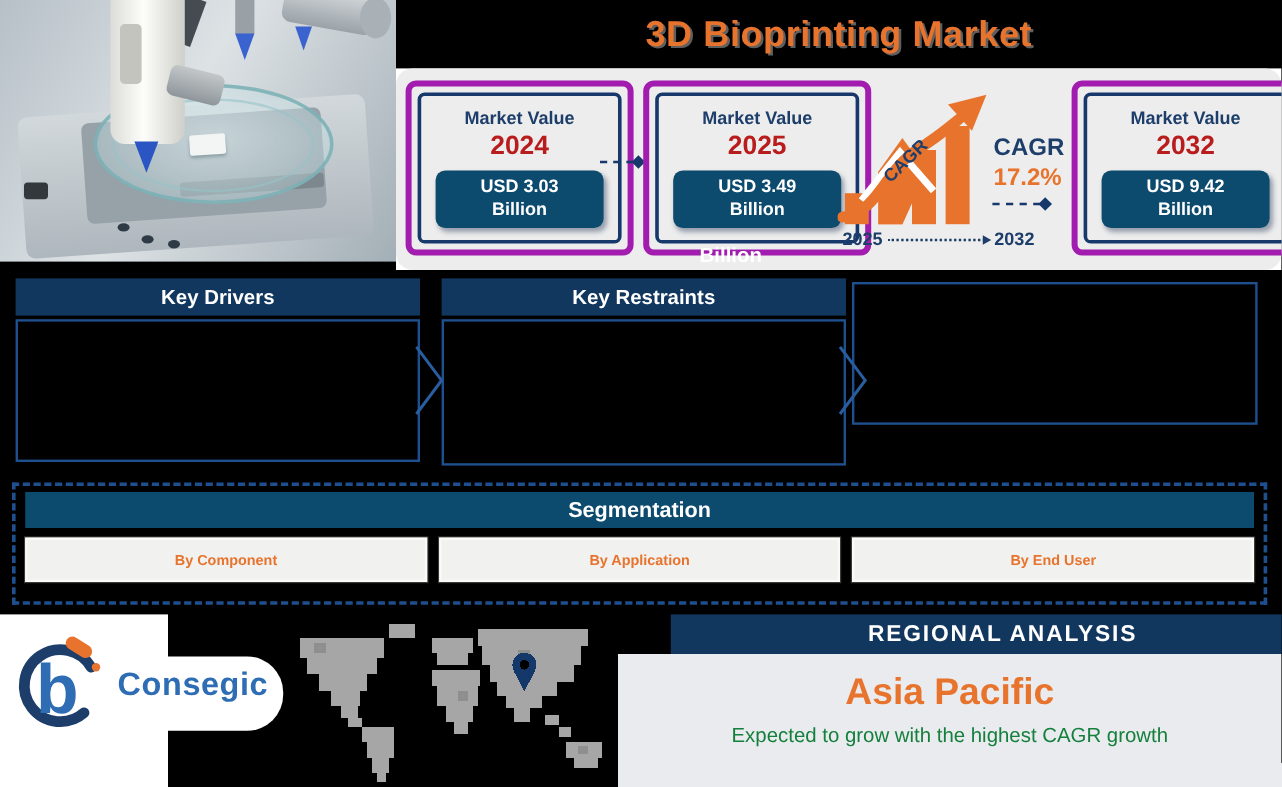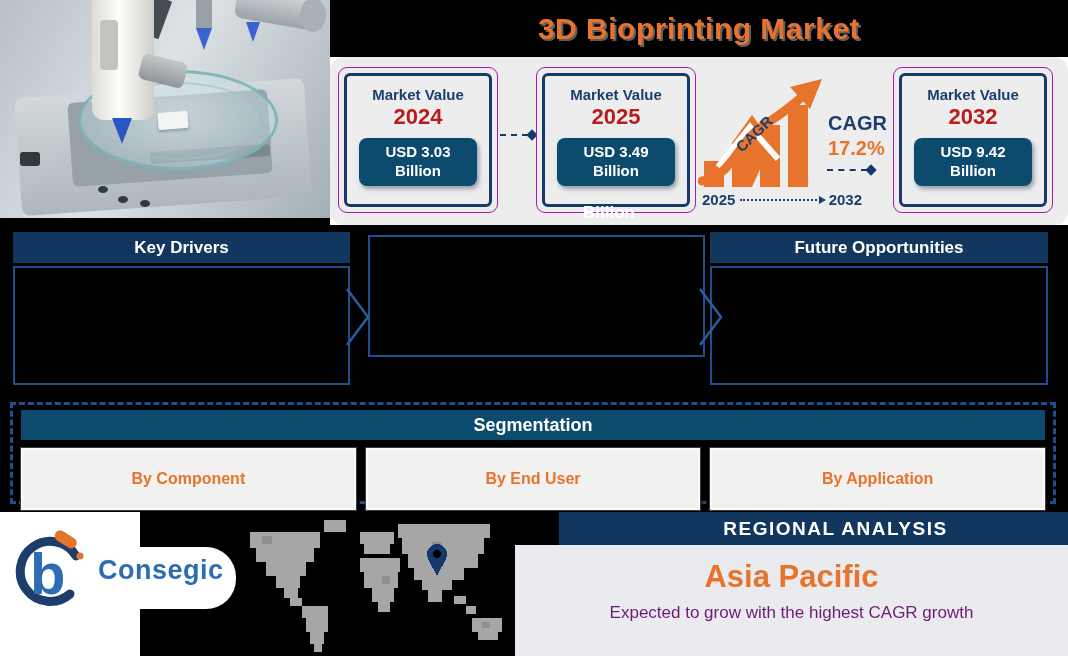--- a/index.html
+++ b/index.html
@@ -43,21 +43,21 @@
 
   .title-band { position:absolute; left:330px; top:0; width:738px; height:57px; background:#000; }
   .main-title { position:absolute; left:330px; top:12px; width:738px; text-align:center;
            font-size:30px; font-weight:bold; color:#e8732d; letter-spacing:.5px;
            text-shadow:2px 2px 0 #5f5f5f; }
 
   .flow-backdrop { position:absolute; left:330px; top:57px; width:738px; height:168px; background:#fff; }
   .flow-panel { position:absolute; left:330px; top:57px; width:738px; height:168px; background:#ededed;
            border-radius:14px; }
 
-  .mv-box { position:absolute; top:10px; width:160px; height:146px; border:1px solid #a21caf; border-radius:9px;
+  .mv-box { position:absolute; top:10px; width:190px; height:146px; border:5px solid #a21caf; border-radius:9px;
            background:#ededed; padding:5px; }
   .mv-inner { width:100%; height:100%; border:3px solid #16386b; border-radius:6px; text-align:center; padding-top:10px; }
   .mv-label { font-size:15px; color:#1d3e6b; font-weight:bold; }
   .mv-year { font-size:22px; color:#b91c1c; font-weight:bold; margin-top:1px; }
   .mv-pill { margin:8px 12px 0 12px; background:#0c4a6e; border-radius:8px; padding:5px 2px;
            color:#fff; font-size:15px; font-weight:bold; line-height:1.25; box-shadow:2px 3px 4px rgba(40,60,90,.45); }
   .box-2024 { left:8px; } .box-2025 { left:206px; } .box-2032 { left:563px; }
 
   .connector { position:absolute; border-top:2px dashed #16386b; }
   .conn-1 { left:170px; top:77px; width:28px; }
@@ -86,42 +86,42 @@
   .col-opps { left:710px; top:232px; width:338px; } .col-opps .col-content { height:119px; }
   .chevron { position:absolute; z-index:3; }
   .chev-1 { left:344px; top:286px; } .chev-2 { left:697px; top:286px; }
 
   
   .seg { position:absolute; left:10px; top:402px; width:1046px; height:102px;
          border:3px dashed #1e4f8f; padding:5px 8px; }
   .seg-header { height:30px; background:#0c4a6e; color:#fff; font-size:18px; font-weight:bold;
          display:flex; align-items:center; justify-content:center; }
   .seg-row { display:flex; gap:10px; margin-top:8px; }
-  .seg-box { flex:1; height:62px; background:#f1f1ef; border:2px solid #fafaf8;
+  .seg-box { flex:1; height:37px; background:#f1f1ef; border:2px solid #fafaf8;
          box-shadow:0 0 0 1px #3c3c3c, 3px 3px 2px rgba(0,0,0,.55);
          display:flex; align-items:center; justify-content:center;
-         color:#e8732d; font-size:16px; font-weight:bold; }
+         color:#e8732d; font-size:12px; font-weight:bold; }
 
   
   .blob-a { position:absolute; left:0; top:512px; width:140px; height:144px; background:#fff; }
   .blob-b { position:absolute; left:0; top:547px; width:236px; height:62px; background:#fff; border-radius:0 30px 30px 0; }
   .logo { position:absolute; left:14px; top:528px; display:flex; align-items:center; gap:10px; z-index:4; }
   .logo-text .l1 { font-size:27px; font-weight:bold; color:#2e6db4; letter-spacing:.5px; }
   .logo-text .l2 { font-size:19px; font-weight:bold; color:#1d3e6b; margin-top:2px; }
   .logo-text .init { color:#e8732d; }
 
   .map { position:absolute; left:232px; top:514px; width:284px; height:142px; }
 
   .regional-header { position:absolute; left:515px; top:512px; width:553px; height:33px; background:#11375e;
          color:#fff; font-size:19px; font-weight:bold; letter-spacing:1.5px;
          display:flex; align-items:center; justify-content:center;margin-left:44px; }
   .regional-body { position:absolute; left:515px; top:545px; width:553px; height:141px; background:#e9ebee;
          text-align:center; }
   .region-name { margin-top:14px; font-size:31px; font-weight:bold; color:#e8732d; }
-  .region-desc { margin-top:8px; font-size:17px; color:#701a75; }
+  .region-desc { margin-top:8px; font-size:17px; color:#15803d; }
 </style>
 </head>
 <body>
 
 <div class="stage">
 
   <div class="photo">
     <div class="plate"></div>
     <div class="plate-inner"></div>
     <div class="slot"></div>
@@ -219,36 +219,36 @@
   <div class="ghost-billion">Billion</div>
 
   <div class="col col-drivers">
     <div class="col-header">Key Drivers</div>
     <div class="col-content"></div>
   </div>
   <svg class="chevron chev-1" width="30" height="62" viewBox="0 0 30 62">
     <path d="M3,3 L24,31 L3,59" stroke="#2a5d9f" stroke-width="2.5" fill="none"></path>
   </svg>
   <div class="col col-restraints">
+    <div class="col-header">Key Restraints</div>
     <div class="col-content"></div>
   </div>
   <svg class="chevron chev-2" width="30" height="62" viewBox="0 0 30 62">
     <path d="M3,3 L24,31 L3,59" stroke="#2a5d9f" stroke-width="2.5" fill="none"></path>
   </svg>
   <div class="col col-opps">
-    <div class="col-header">Future Opportunities</div>
     <div class="col-content"></div>
   </div>
 
   <div class="seg">
     <div class="seg-header">Segmentation</div>
     <div class="seg-row">
       <div class="seg-box">By Component</div>
+      <div class="seg-box">By Application</div>
       <div class="seg-box">By End User</div>
-      <div class="seg-box">By Application</div>
     </div>
   </div>
 
   <div class="blob-a"></div>
   <div class="blob-b"></div>
 
   <div class="logo">
     <svg width="74" height="84" viewBox="0 0 74 84">
       <path d="M56,66 A30,30 0 1 1 62,28" stroke="#1d3e6b" stroke-width="9" fill="none" stroke-linecap="round"></path>
       <text x="16" y="66" font-size="58" font-weight="bold" fill="#2e6db4" font-family="Liberation Sans, sans-serif">b</text>

